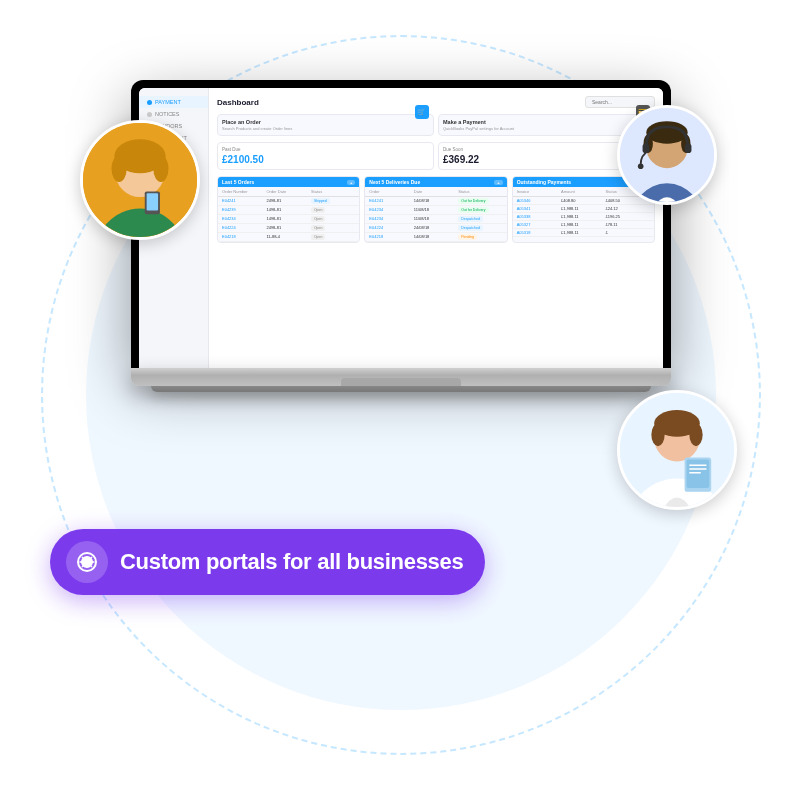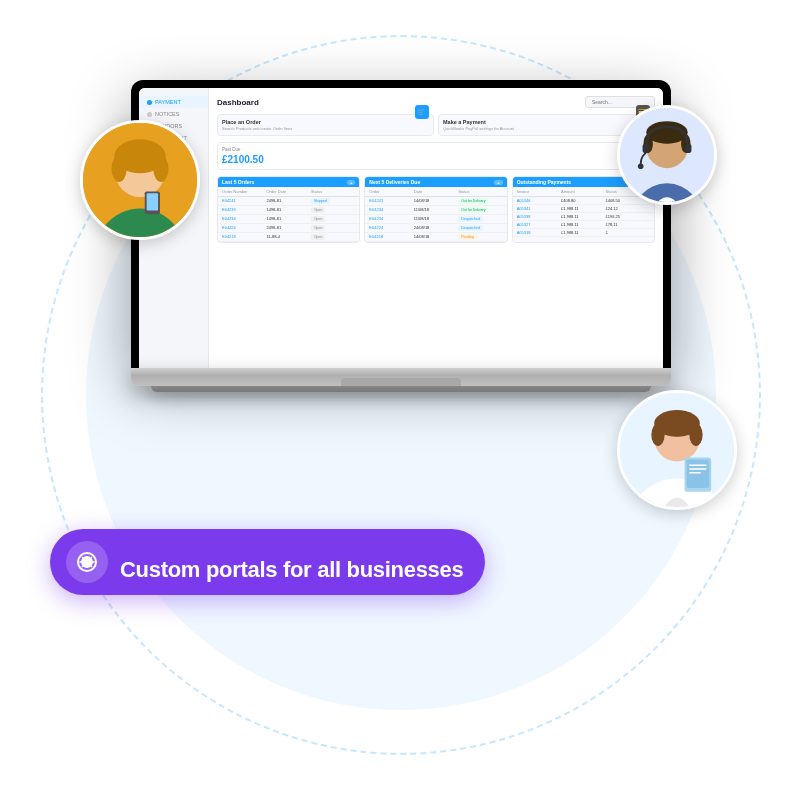--- a/index.html
+++ b/index.html
@@ -379,21 +379,21 @@
 
     
     .badge-pill {
       position: absolute;
       bottom: 195px;
       left: 50px;
       background: #7c3aed;
       border-radius: 40px;
       padding: 12px 22px 12px 16px;
       display: flex;
-      align-items: flex-end;
+      align-items: center;
       gap: 12px;
       z-index: 20;
       box-shadow: 0 6px 24px rgba(124, 58, 237, 0.4);
     }
 
     .badge-icon-circle {
       width: 42px;
       height: 42px;
       background: rgba(255,255,255,0.2);
       border-radius: 50%;
@@ -555,20 +555,24 @@
                 <div class="dash-card-title">Make a Payment</div>
                 <div class="dash-card-sub">QuickBooks PayPal settings for Account</div>
               </div>
             </div>
 
             <div class="dash-stats-row">
               <div class="dash-stat">
                 <div class="dash-stat-label">Past Due</div>
                 <div class="dash-stat-value">£2100.50</div>
               </div>
+              <div class="dash-stat">
+                <div class="dash-stat-label">Due Soon</div>
+                <div class="dash-stat-value large">£369.22</div>
+              </div>
             </div>
 
             <div class="dash-tables-row">
 
               <div class="dash-table">
                 <div class="dash-table-header">
                   <span>Last 5 Orders</span>
                   <span class="dash-table-header-badge">+</span>
                 </div>
                 <div class="dash-table-cols">

